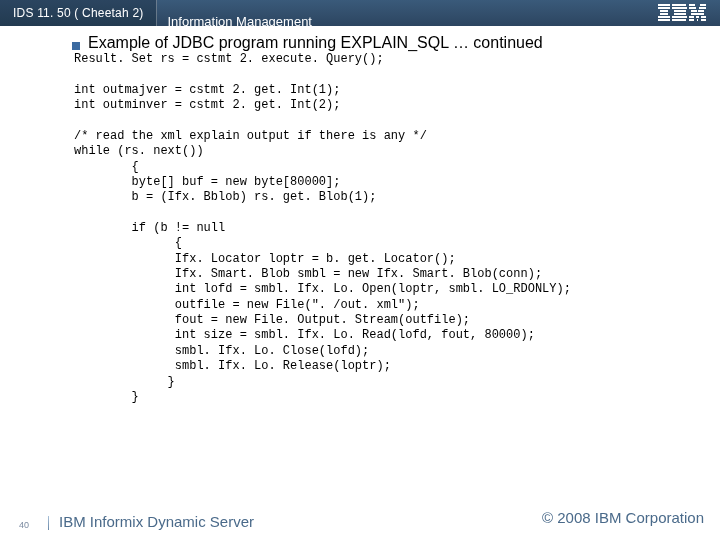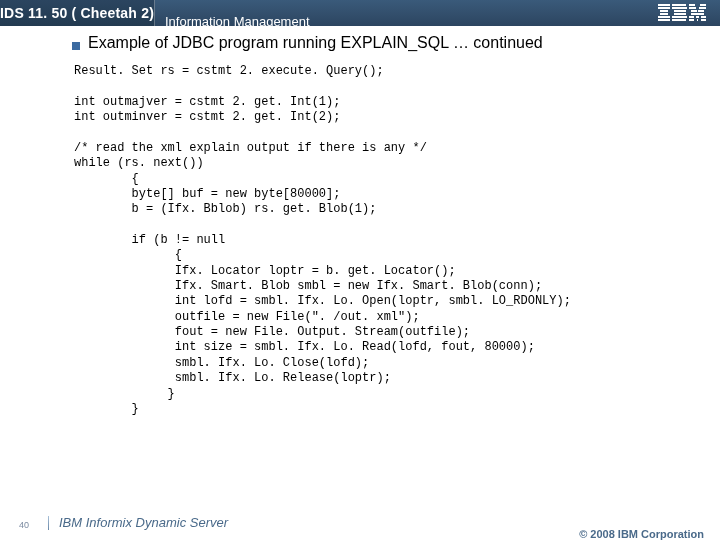--- a/index.html
+++ b/index.html
@@ -1,33 +1,33 @@
 <!DOCTYPE html>
 <html><head>
 <meta charset="utf-8">
 <style>
   * { margin: 0; padding: 0; box-sizing: border-box; }
   html, body { width: 720px; height: 540px; font-family: Arial, Helvetica, sans-serif; background: #fff; overflow: hidden; }
   .slide { position: relative; width: 720px; height: 540px; }
   .header { height: 26px; background: linear-gradient(to bottom, #3a5a7a, #2c4560); display: flex; align-items: center; color: #fff; font-size: 11px; }
-  .header-left { background: linear-gradient(to bottom, #2b4560, #223a50); height: 100%; display:flex; align-items:center; padding: 0 0; font-size: 14px; letter-spacing: 0.2px; border-right: 1px solid rgba(255,255,255,0.3); font-weight: bold; }
+  .header-left { background: linear-gradient(to bottom, #2b4560, #223a50); height: 100%; display:flex; align-items:center; padding: 0 13px; font-size: 12px; letter-spacing: 0.2px; border-right: 1px solid rgba(255,255,255,0.3); }
   .header-mid { padding-left: 10px; font-size: 13px; margin-top: 16px; }
   .ibm-stripes { position:absolute; right:14px; top:4px; width:48px; height:18px; }
   .ibm-stripes svg { width:48px; height:18px; }
   .title { color: #3b6aa0; font-size: 30px; font-weight: normal; padding: 20px 0 6px 32px; font-family: Arial, sans-serif; }
   .content { padding: 8px 40px 0 72px; }
-  .bullet-row { display:flex; align-items:center; gap:8px; margin-bottom: 12px; }
+  .bullet-row { display:flex; align-items:center; gap:8px; }
   .square { width:8px; height:8px; background:#3b6aa0; margin-top:6px; flex-shrink:0; }
   .bullet-text { font-size: 16px; color:#000; }
   .code { font-family: "Courier New", monospace; font-size: 12px; line-height: 1.28; white-space: pre; color:#000; padding-left: 2px; }
   .footer { position:absolute; bottom:10px; left:0; right:0; height:20px; display:flex; align-items:flex-end; font-size:9px; color:#6a7a8a; }
   .page-num { width:48px; text-align:center; color:#7a8aa0; }
   .footer-sep { width:1px; height:14px; background: linear-gradient(#a8c0d8, #6a88a8); margin-right:10px; }
-  .footer-mid { color:#4a6a8a; font-style: italic; font-size: 13px; margin-top: 45px; }
-  .footer-right { position:absolute; right:16px; bottom:0; font-size:11px; color:#4a6a8a;font-weight:bold; }
+  .footer-mid { color:#4a6a8a; font-size: 15px; margin-top: 45px; }
+  .footer-right { position:absolute; right:16px; bottom:14px; font-size:15px; color:#4a6a8a; }
 </style>
 </head>
 <body>
 
 <div class="slide">
 
   <div class="header">
     <div class="header-left">IDS 11. 50 ( Cheetah 2)</div>
     <div class="header-mid">Information Management</div>
     <div class="ibm-stripes">

